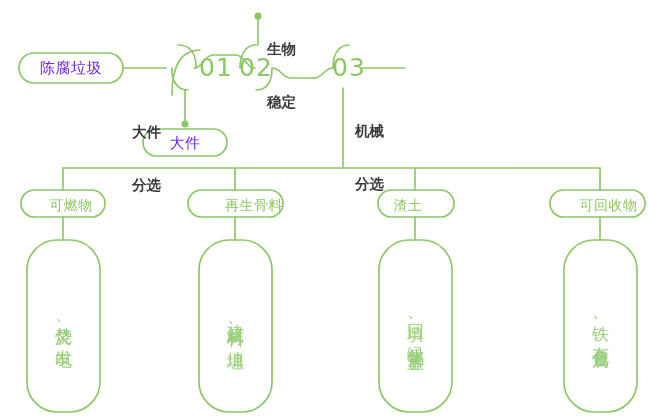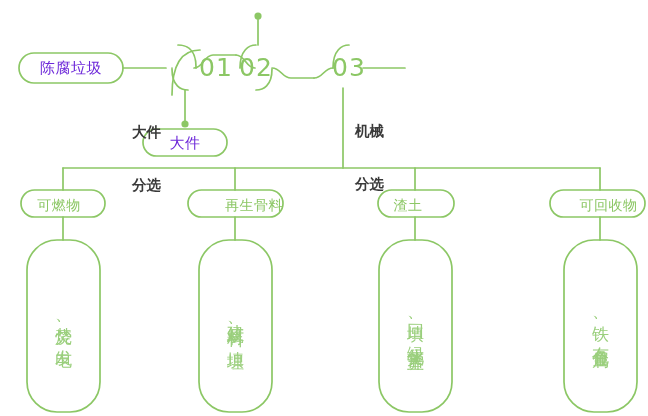--- a/index.html
+++ b/index.html
@@ -137,29 +137,33 @@
 
   <div class="txt stage-number" style="left:166px; top:53px;margin-left:33px;">01</div>
   <div class="txt stage-number" style="left:239px; top:53px;">02</div>
   <div class="txt stage-number" style="left:332px; top:53px;">03</div>
 
   <div class="txt dark-note" style="left:132px; top:89px; text-align:left;">
     <div>大件</div>
     <div>分选</div>
   </div>
 
+  <div class="txt dark-note" style="left:267px; top:6px; text-align:left;">
+    <div>生物</div>
+    <div>稳定</div>
+  </div>
 
   <div class="txt dark-note" style="left:355px; top:88px; text-align:center;">
     <div>机械</div>
     <div>分选</div>
   </div>
 
   <div class="txt pill-label" style="left:143px; top:135px; width:84px; text-align:center;">大件</div>
 
-  <div class="txt pill-label-sm" style="left:21px; top:197px; width:76px; text-align:center;">可燃物</div>
+  <div class="txt pill-label-sm" style="left:21px; top:197px; width:76px; text-align:center;padding-left:12px;">可燃物</div>
   <div class="txt pill-label-sm" style="left:188px; top:197px; width:95px; text-align:right;">再生骨料</div>
   <div class="txt pill-label-sm" style="left:378px; top:197px; width:60px; text-align:center;">渣土</div>
   <div class="txt pill-label-sm" style="left:550px; top:197px; width:117px; text-align:center;">可回收物</div>
 
   <div style="position:absolute; left:27px; top:240px; width:73px; height:172px;
               display:flex; align-items:center; justify-content:center;">
     <div class="vert-text">焚烧、发电</div>
   </div>
 
   <div style="position:absolute; left:199px; top:240px; width:73px; height:172px;

